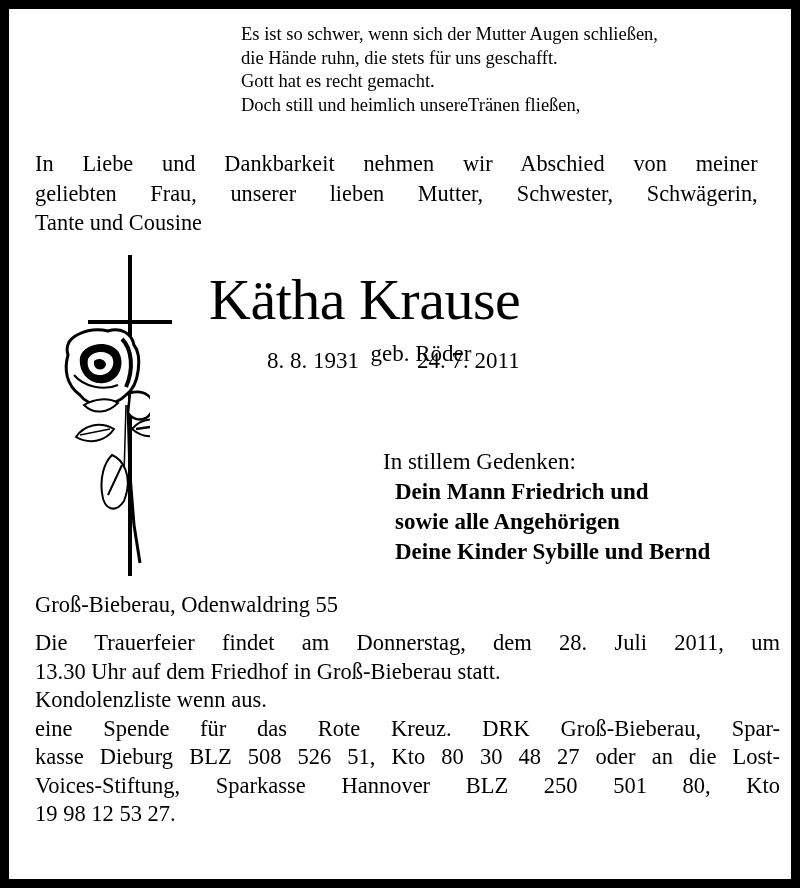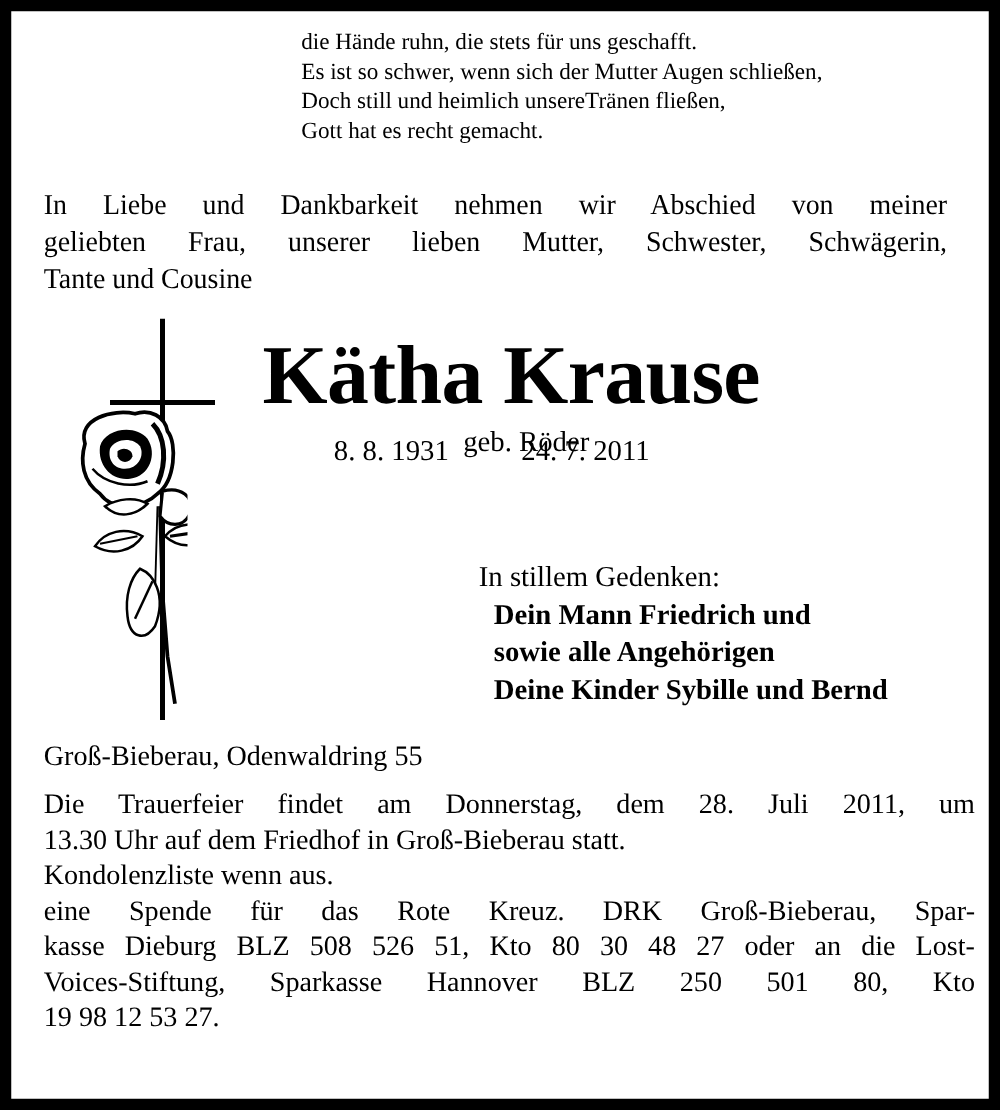--- a/index.html
+++ b/index.html
@@ -15,21 +15,21 @@
   }
   .poem div { white-space: nowrap; }
   .intro {
     position: absolute; left: 26px; top: 140px; width: 745px;
     font-size: 23px; line-height: 29.5px; text-align: justify;
     transform: scaleX(0.97); transform-origin: left top;
   }
   .intro div.just { text-align: justify; text-align-last: justify; }
   .name {
     position: absolute; left: 200px; top: 256px; width: 400px;
-    font-size: 67px; font-weight: bold; line-height: 70px; text-align: center;
+    font-size: 58px; font-weight: normal; line-height: 70px; 
     letter-spacing: -0.5px;
   }
   .maiden {
     position: absolute; left: 312px; top: 331px; width: 200px;
     font-size: 23px; text-align: center; line-height: 28px;
   }
   .dates {
     position: absolute; left: 258px; top: 338px; width: 320px;
     font-size: 23px; line-height: 28px; top: 338px;
   }
@@ -57,24 +57,24 @@
     position: absolute; left: 79px; top: 311px; width: 84px; height: 4px; background: #000;
   }
   .rose { position: absolute; left: 51px; top: 316px; }
 </style>
 </head>
 <body>
 
 <div class="frame">
 
   <div class="poem serif">
+    <div>Es ist so schwer, wenn sich der Mutter Augen schließen,</div>
     <div>die Hände ruhn, die stets für uns geschafft.</div>
-    <div>Es ist so schwer, wenn sich der Mutter Augen schließen,</div>
+    <div>Gott hat es recht gemacht.</div>
     <div>Doch still und heimlich unsereTränen fließen,</div>
-    <div>Gott hat es recht gemacht.</div>
   </div>
 
   <div class="intro serif">
     <div class="just">In Liebe und Dankbarkeit nehmen wir Abschied von meiner</div>
     <div class="just">geliebten Frau, unserer lieben Mutter, Schwester, Schwägerin,</div>
     <div>Tante und Cousine</div>
   </div>
 
   <div class="cross-v"></div>
   <div class="cross-h"></div>

